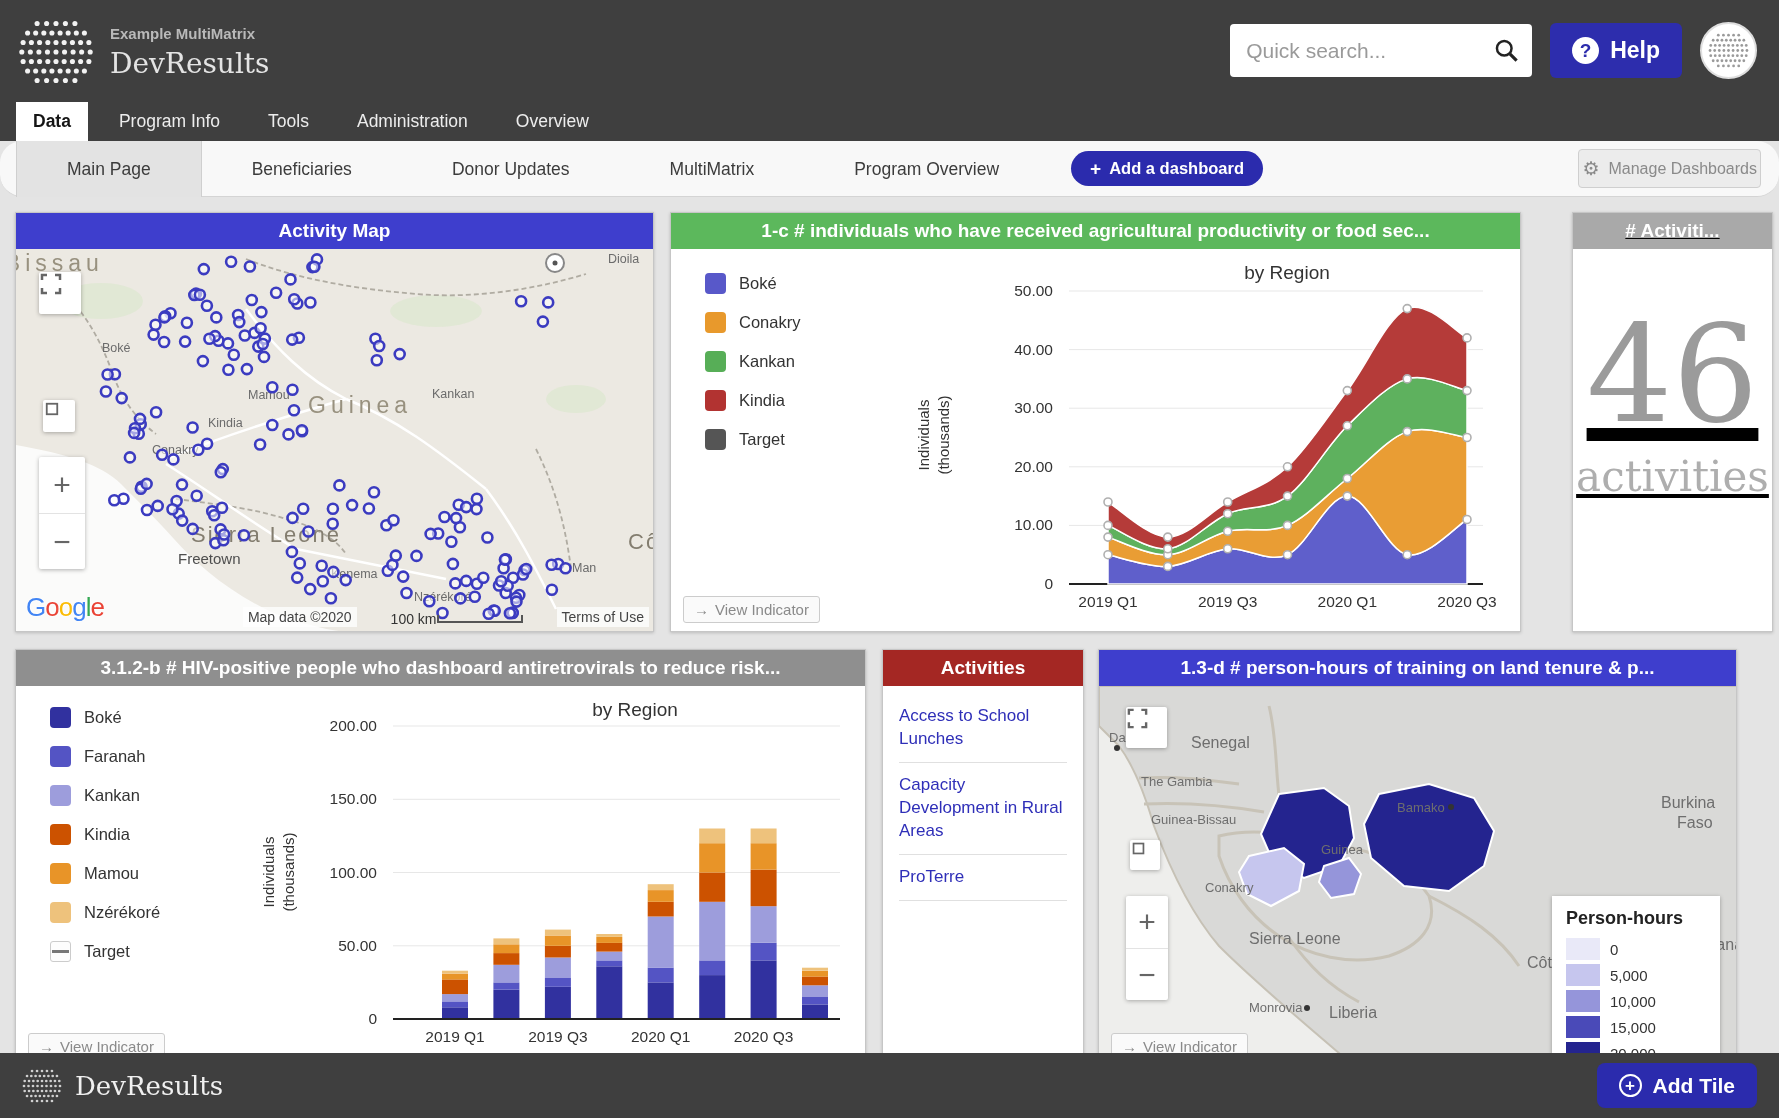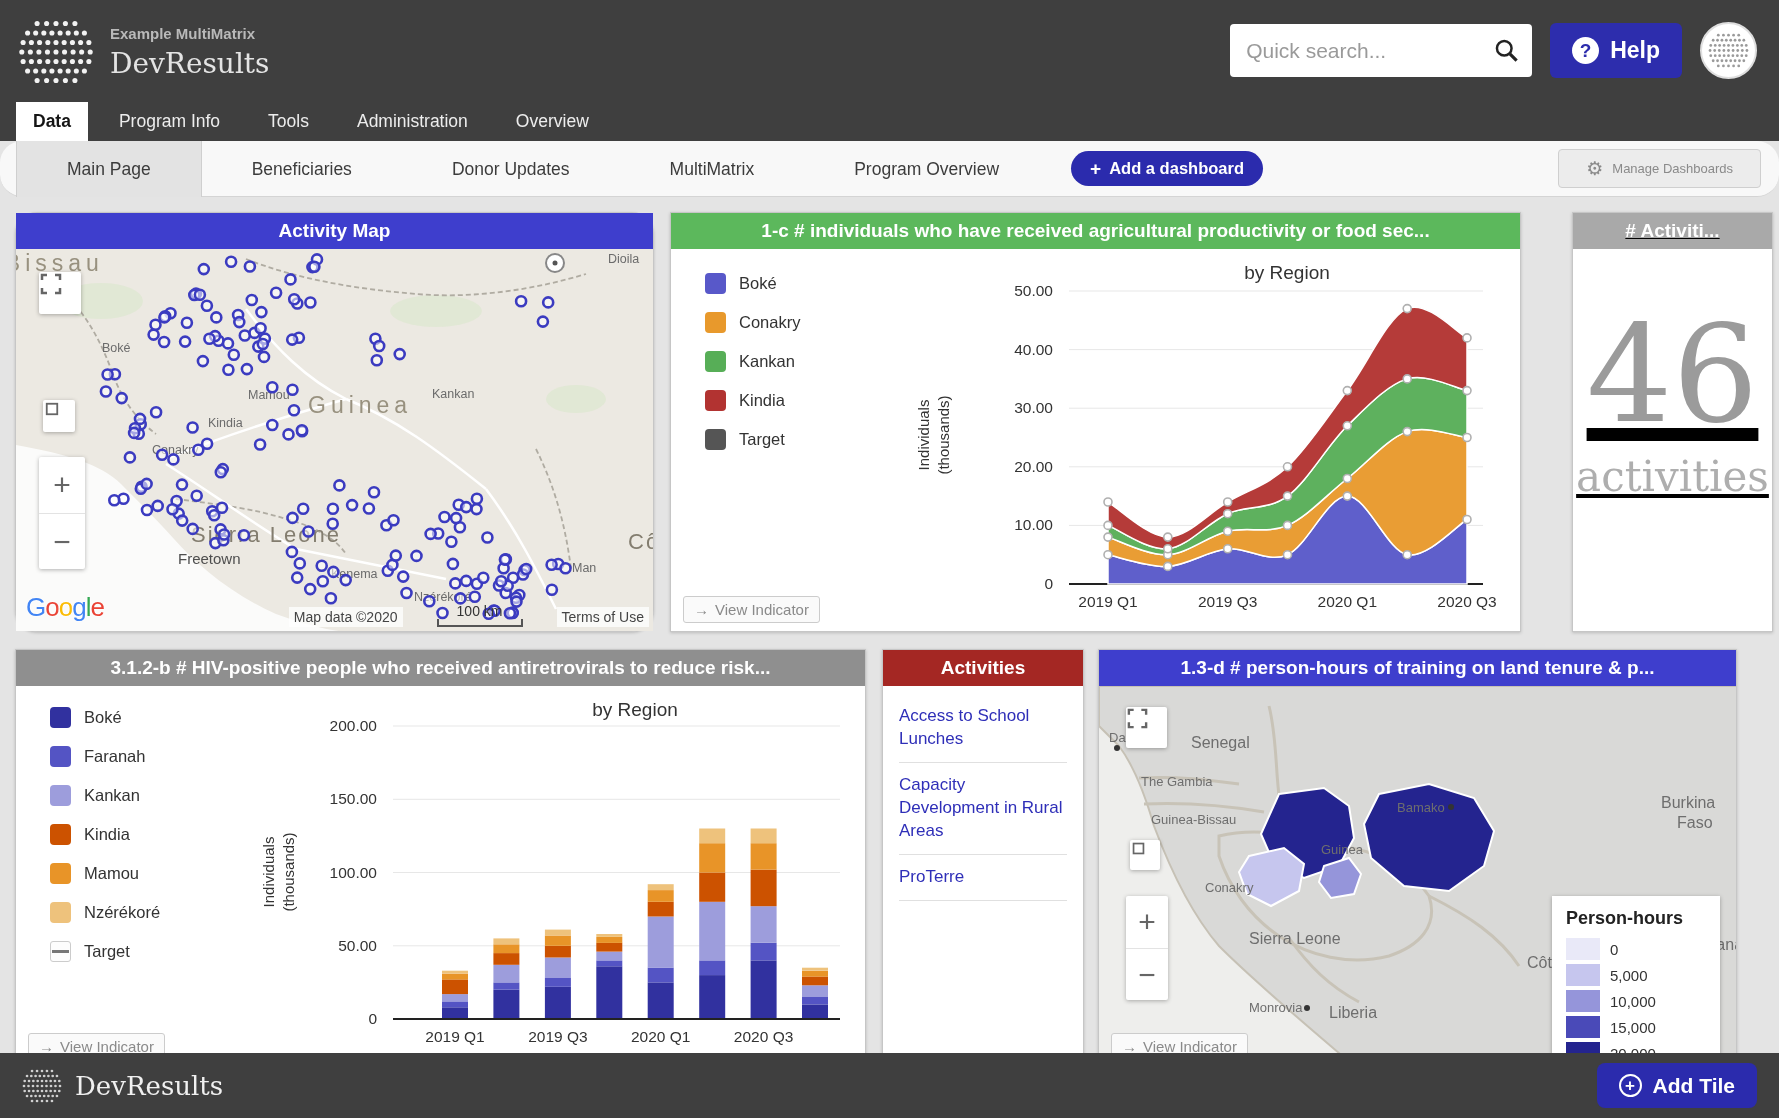--- a/index.html
+++ b/index.html
@@ -34,35 +34,35 @@
   .dash-bar{position:absolute;top:141px;left:0;right:0;height:56px;background:#f8f8f8;
     border-bottom:1px solid #d4d4d4;display:flex;align-items:center;z-index:39;border-radius:22px;}
   .dash-tabs{display:flex;height:56px;margin-left:16px;}
   .dash-tab{height:56px;line-height:56px;padding:0 50px;font-size:17.5px;color:#3c3c3c;cursor:pointer;white-space:nowrap;}
   .dash-tab.active{background:#e3e3e3;border-left:1px solid #cfcfcf;border-right:1px solid #cfcfcf;}
   .add-dash{display:flex;align-items:center;gap:8px;background:#2b2bad;color:#fff;border:none;
     border-radius:18px;height:35px;padding:0 19px;font-size:16.5px;font-weight:bold;margin-left:22px;
     cursor:pointer;font-family:"Liberation Sans",sans-serif;white-space:nowrap;}
   .plus-icon::before{content:"+";font-size:19px;font-weight:bold;}
   .manage-btn{display:flex;align-items:center;gap:9px;margin-left:auto;margin-right:18px;height:39px;
-    padding:0 27px;background:#ececec;border:1px solid #cfcfcf;border-radius:4px;color:#8a8a8a;
-    font-size:13px;cursor:pointer;font-family:"Liberation Sans",sans-serif;white-space:nowrap;}
+    padding:0 3px;background:#ececec;border:1px solid #cfcfcf;border-radius:4px;color:#8a8a8a;
+    font-size:16px;cursor:pointer;font-family:"Liberation Sans",sans-serif;white-space:nowrap;}
   .gear-icon::before{content:"⚙";font-size:19px;}
 
   
   .content{position:absolute;top:198px;left:0;right:0;bottom:0;background:#e4e4e4;}
   .tile{position:absolute;background:#fff;border:1px solid #c6c6c6;box-shadow:0 1px 3px rgba(0,0,0,.18);}
   .tile-header{height:36px;line-height:36px;text-align:center;color:#fff;font-weight:bold;font-size:19px;
     white-space:nowrap;overflow:hidden;text-overflow:ellipsis;padding:0 12px;}
   .hdr-indigo{background:#3e3ecd;}
   .hdr-green{background:#5cb85c;}
   .hdr-gray-light{background:#a9a9a9;}
   .hdr-gray{background:#8f8f8f;}
   .hdr-red{background:#a42723;}
-  #tile-map1{left:15px;top:14px;width:639px;height:420px;border-radius:22px;}
+  #tile-map1{left:15px;top:14px;width:639px;height:420px;}
   #tile-area{left:670px;top:14px;width:851px;height:420px;}
   #tile-count{left:1572px;top:14px;width:201px;height:420px;text-decoration:underline;}
   #tile-bar{left:15px;top:451px;width:851px;height:420px;}
   #tile-links{left:882px;top:451px;width:202px;height:420px;}
   #tile-map2{left:1098px;top:451px;width:639px;height:420px;}
 
   .map-body{position:absolute;top:36px;left:0;right:0;bottom:0;overflow:hidden;}
   #tile-map1 .map-body{background:#ebe8e1;}
   #tile-map2 .map-body{background:#e6e6e4;}
   .map-body svg{position:absolute;top:0;left:0;}
@@ -77,21 +77,21 @@
   .zoom-minus::before{content:"−";}
 
   
   .goog-logo{position:absolute;left:10px;bottom:8px;font-size:26px;font-weight:500;letter-spacing:-1px;
     text-shadow:0 0 3px #fff,0 0 3px #fff;}
   .goog-logo .g1{color:#4285F4;} .goog-logo .g2{color:#EA4335;} .goog-logo .g3{color:#FBBC05;}
   .goog-logo .g4{color:#4285F4;} .goog-logo .g5{color:#34A853;} .goog-logo .g6{color:#EA4335;}
   .map-attrib{position:absolute;right:4px;bottom:4px;display:flex;align-items:flex-end;gap:34px;
     font-size:14px;color:#444;}
   .attrib-chip{background:rgba(255,255,255,.75);padding:2px 5px;}
-  .scalebar{display:flex;flex-direction:column;align-items:center;color:#333;}
+  .scalebar{display:flex;flex-direction:row;align-items:center;color:#333;}
   .scalebar .bar{width:86px;height:8px;border-left:2px solid #555;border-right:2px solid #555;border-bottom:2px solid #555;}
 
   
   .chart-body{position:absolute;top:36px;left:0;right:0;bottom:0;}
   .legend{position:absolute;left:34px;display:flex;flex-direction:column;}
   .legend-item{display:flex;align-items:center;gap:13px;height:21px;margin-bottom:18px;cursor:pointer;}
   .legend-swatch{width:21px;height:21px;border-radius:4px;flex:none;}
   .legend-swatch.line{background:#fdfdfd;border:1px solid #ccc;position:relative;border-radius:3px;}
   .legend-swatch.line::after{content:"";position:absolute;left:1px;right:1px;top:8px;height:3px;background:#777;}
   .legend-label{font-size:16.5px;color:#333;white-space:nowrap;}
@@ -640,21 +640,21 @@
     </div>
   </section>
 
   <section class="tile" id="tile-count">
     <div class="tile-header hdr-gray-light"># Activiti...</div>
     <div class="count-num">46</div>
     <div class="count-unit">activities</div>
   </section>
 
   <section class="tile" id="tile-bar">
-    <div class="tile-header hdr-gray">3.1.2-b # HIV-positive people who received antiretrovirals to reduce risk...</div>
+    <div class="tile-header hdr-gray">3.1.2-b # HIV-positive people who dashboard antiretrovirals to reduce risk...</div>
     <div class="chart-body">
       <div class="legend" id="bar-legend" style="top:21px;">
           <div class="legend-item">
             <span class="legend-swatch" style="background: rgb(49, 49, 159);"></span>
             <span class="legend-label">Boké</span>
           </div>
           <div class="legend-item">
             <span class="legend-swatch" style="background: rgb(84, 84, 196);"></span>
             <span class="legend-label">Faranah</span>
           </div>

